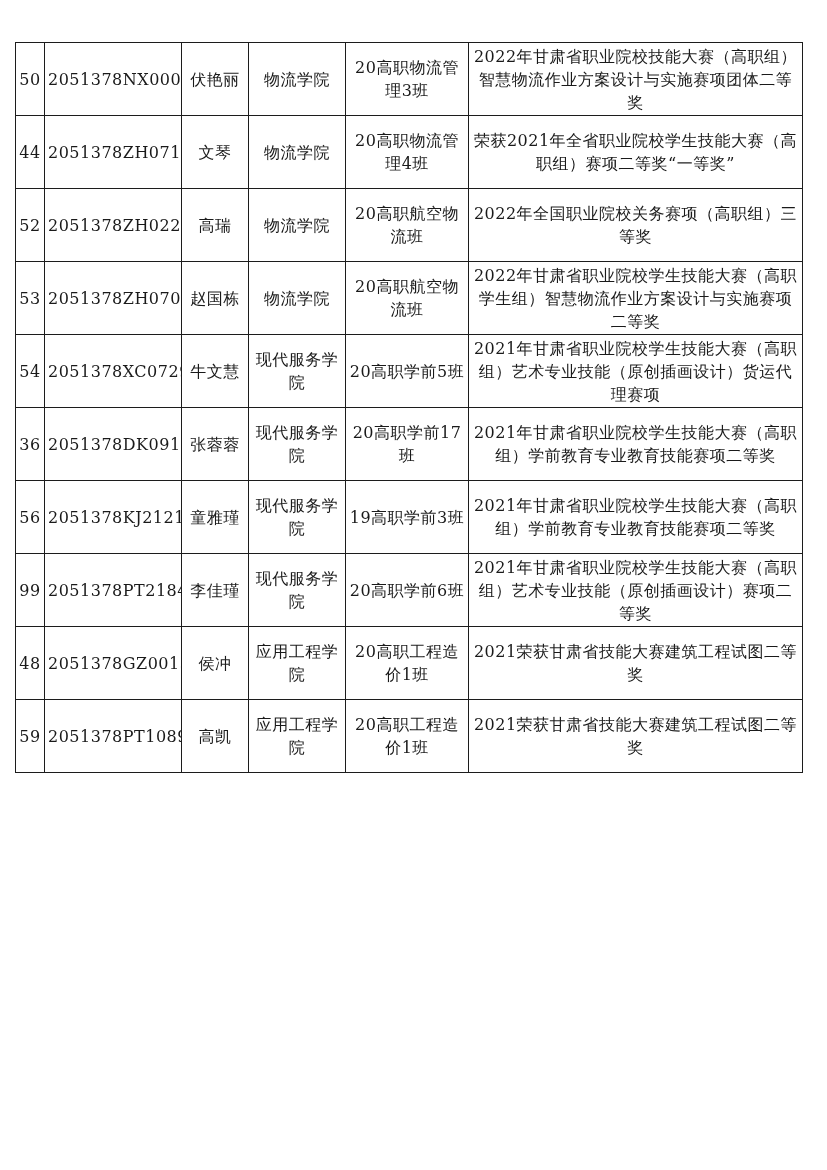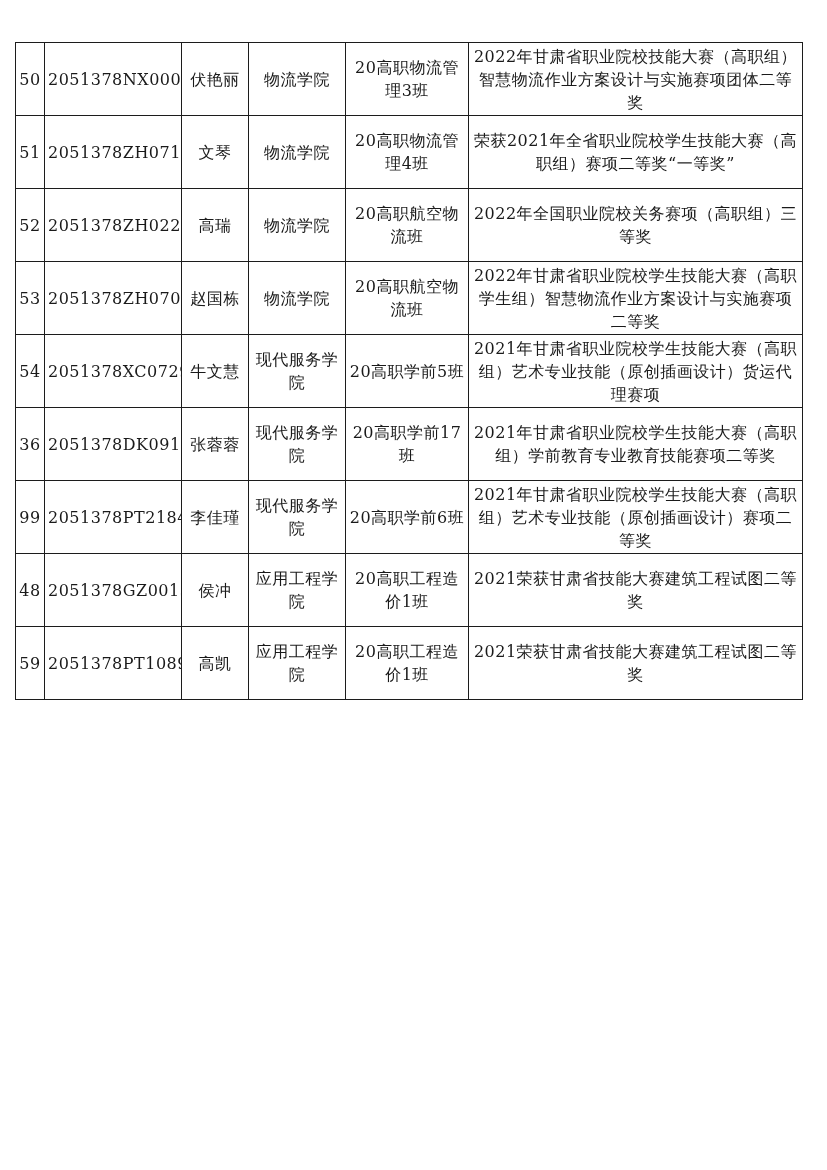--- a/index.html
+++ b/index.html
@@ -57,21 +57,21 @@
     <tbody>
       <tr>
         <td class="c-no">50</td>
         <td class="c-id">2051378NX0006</td>
         <td>伏艳丽</td>
         <td>物流学院</td>
         <td>20高职物流管理3班</td>
         <td class="c-award">2022年甘肃省职业院校技能大赛（高职组）智慧物流作业方案设计与实施赛项团体二等奖</td>
       </tr>
       <tr>
-        <td class="c-no">51</td>
+        <td class="c-no">44</td>
         <td class="c-id">2051378ZH0715</td>
         <td>文琴</td>
         <td>物流学院</td>
         <td>20高职物流管理4班</td>
         <td class="c-award">荣获2021年全省职业院校学生技能大赛（高职组）赛项二等奖“一等奖”</td>
       </tr>
       <tr>
         <td class="c-no">52</td>
         <td class="c-id">2051378ZH0229</td>
         <td>高瑞</td>
@@ -97,20 +97,28 @@
       </tr>
       <tr>
         <td class="c-no">36</td>
         <td class="c-id">2051378DK0916</td>
         <td>张蓉蓉</td>
         <td>现代服务学院</td>
         <td>20高职学前17班</td>
         <td class="c-award">2021年甘肃省职业院校学生技能大赛（高职组）学前教育专业教育技能赛项二等奖</td>
       </tr>
       <tr>
+        <td class="c-no">56</td>
+        <td class="c-id">2051378KJ2121</td>
+        <td>童雅瑾</td>
+        <td>现代服务学院</td>
+        <td>19高职学前3班</td>
+        <td class="c-award">2021年甘肃省职业院校学生技能大赛（高职组）学前教育专业教育技能赛项二等奖</td>
+      </tr>
+      <tr>
         <td class="c-no">99</td>
         <td class="c-id">2051378PT2184</td>
         <td>李佳瑾</td>
         <td>现代服务学院</td>
         <td>20高职学前6班</td>
         <td class="c-award">2021年甘肃省职业院校学生技能大赛（高职组）艺术专业技能（原创插画设计）赛项二等奖</td>
       </tr>
       <tr>
         <td class="c-no">48</td>
         <td class="c-id">2051378GZ0013</td>

